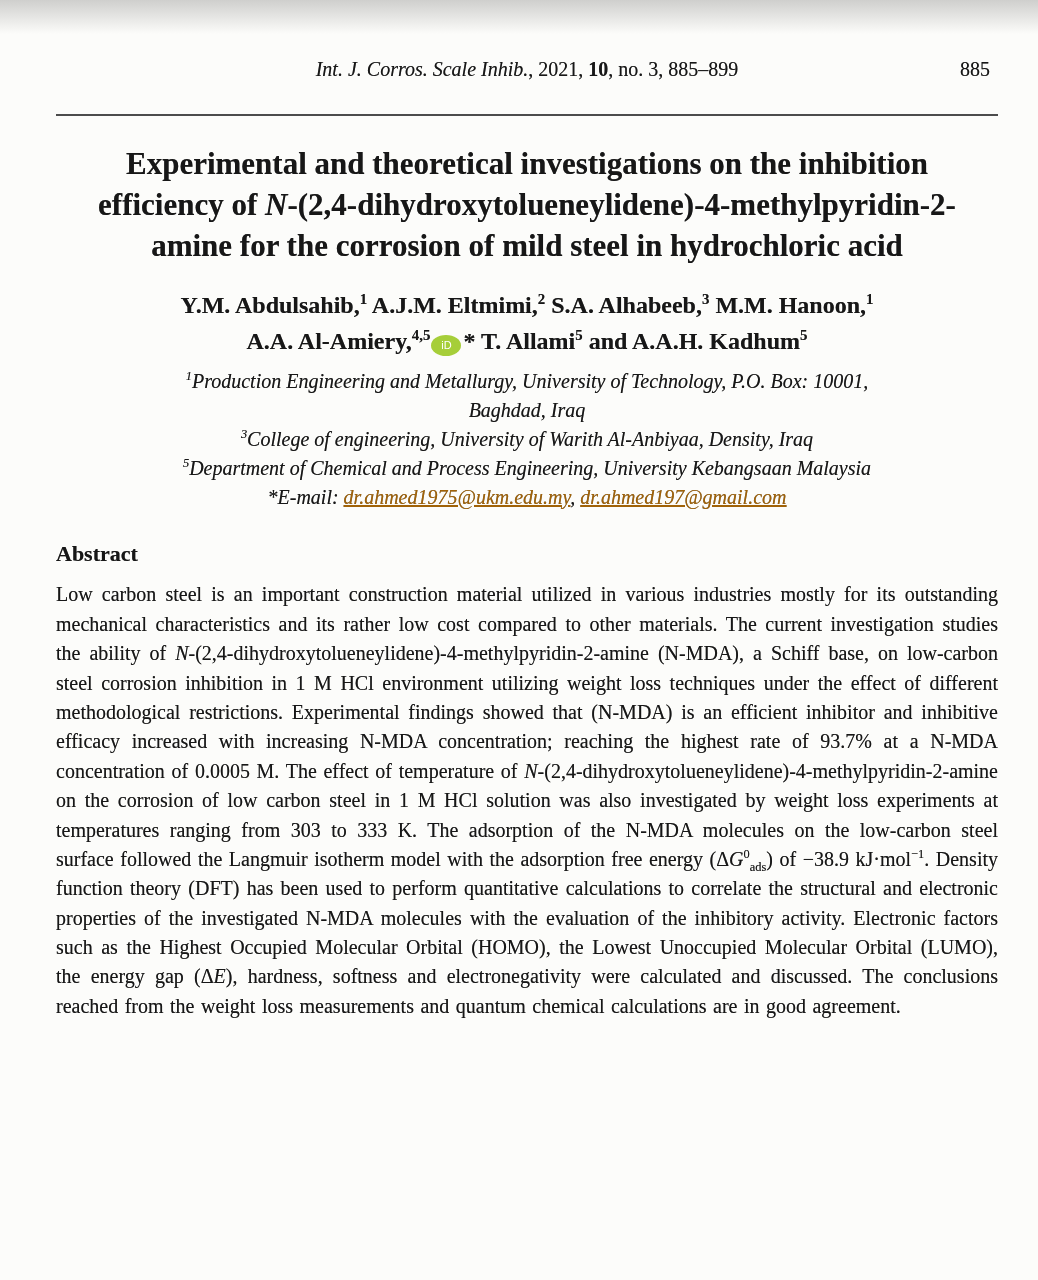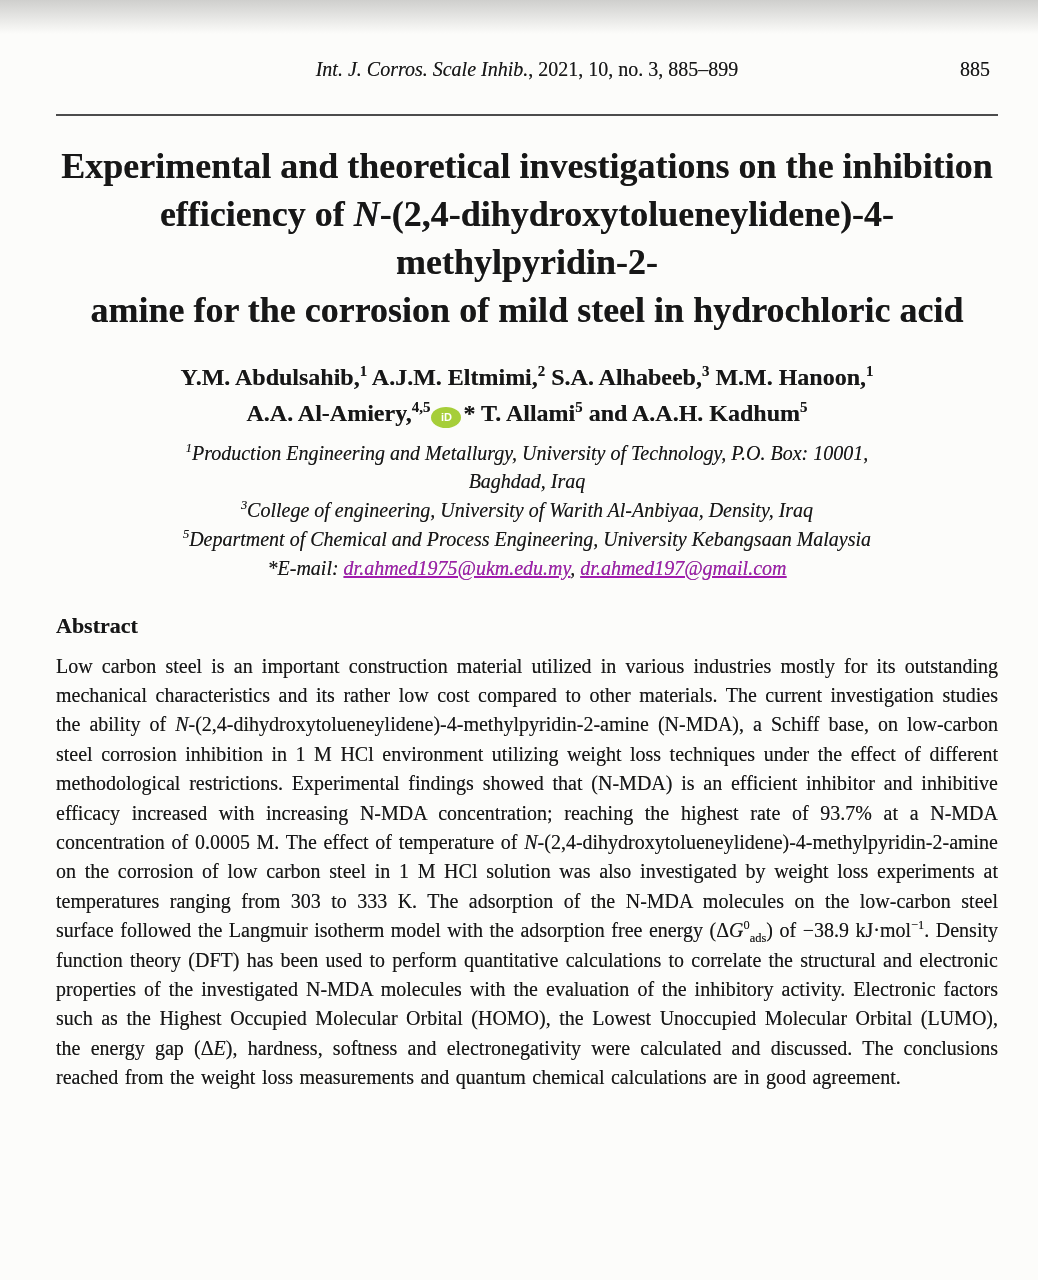--- a/index.html
+++ b/index.html
@@ -40,21 +40,21 @@
     right: 8px;
     top: 0;
   }
   .rule {
     border: none;
     border-top: 2px solid #4c4c4c;
     margin: 32px 0 0 0;
   }
   .title {
     margin-top: 27px;
-    font-size: 36px;
+    font-size: 31px;
     font-weight: bold;
     text-align: center;
     line-height: 1.33;
   }
   .authors {
     margin-top: 20px;
     font-size: 24px;
     font-weight: bold;
     text-align: center;
     line-height: 1.5;
@@ -76,38 +76,38 @@
     font-weight: bold;
   }
   .abstract-body {
     margin-top: 13px;
     font-size: 20px;
     line-height: 1.47;
     text-align: justify;
     word-spacing: 1.5px;
   }
   .it { font-style: italic; }
-  .bd { font-weight: normal; margin-top: 48px; }
+  .bd { font-weight: bold; margin-top: 48px; }
   .sup { font-size: 62%; vertical-align: super; line-height: 0; }
   .sub { font-size: 62%; vertical-align: sub; line-height: 0; }
   a.email-link {
-    color: #a21caf;
+    color: #a16207;
     text-decoration: underline;
     cursor: pointer;
   }
   .orcid-badge {
     display: inline-block;
     width: 30px;
     height: 21px;
     border-radius: 50%;
     background: #a6ce39;
     color: #ffffff;
     font-family: "Liberation Sans", sans-serif;
     font-size: 11px;
-    font-weight: bold;
+    font-weight: normal;
     font-style: normal;
     text-align: center;
     line-height: 21px;
     vertical-align: baseline;
     margin: 0 2px 0 1px;
     text-shadow: none;
   }
 </style>
 </head>
 <body>

